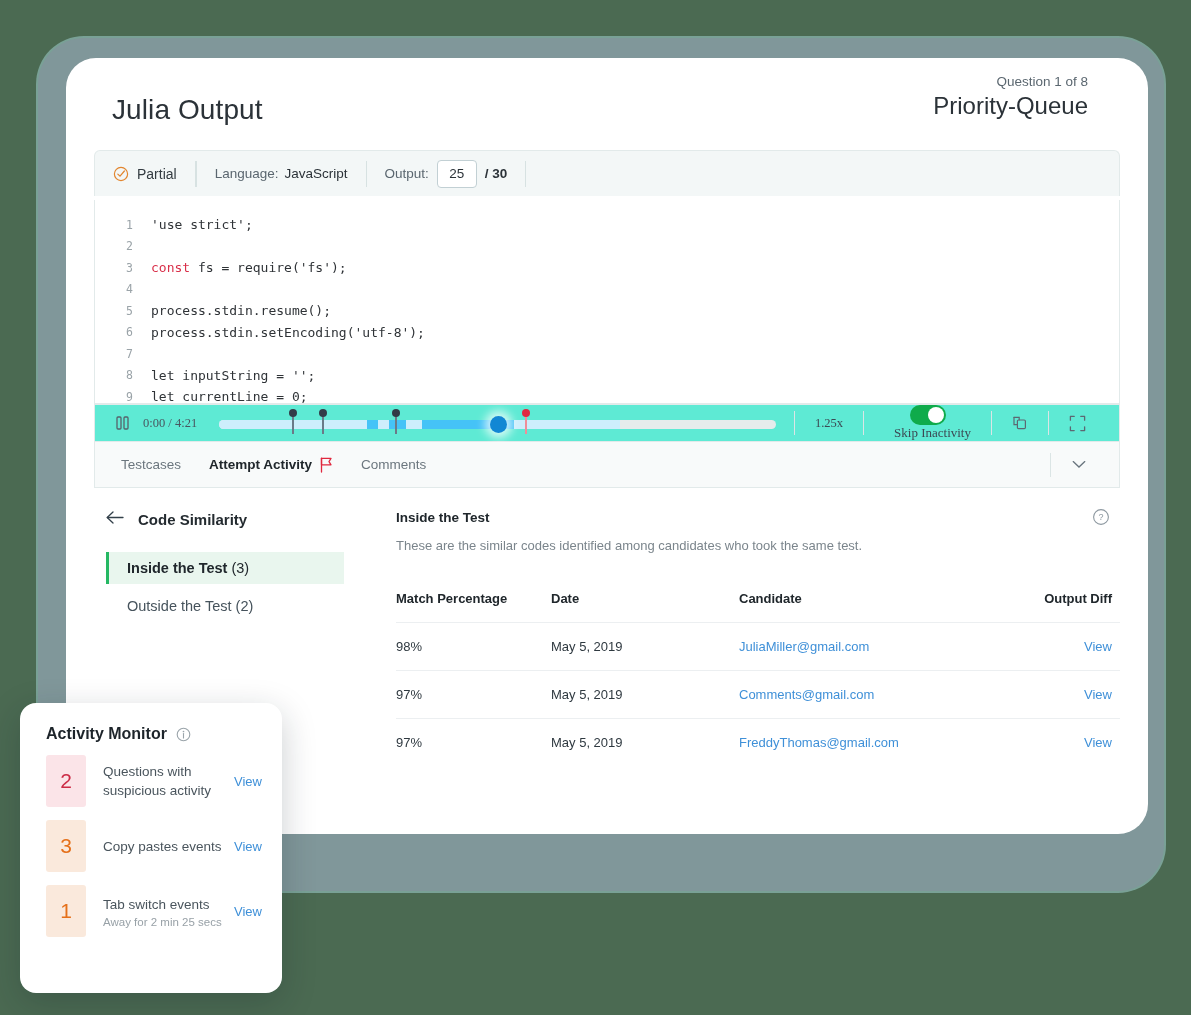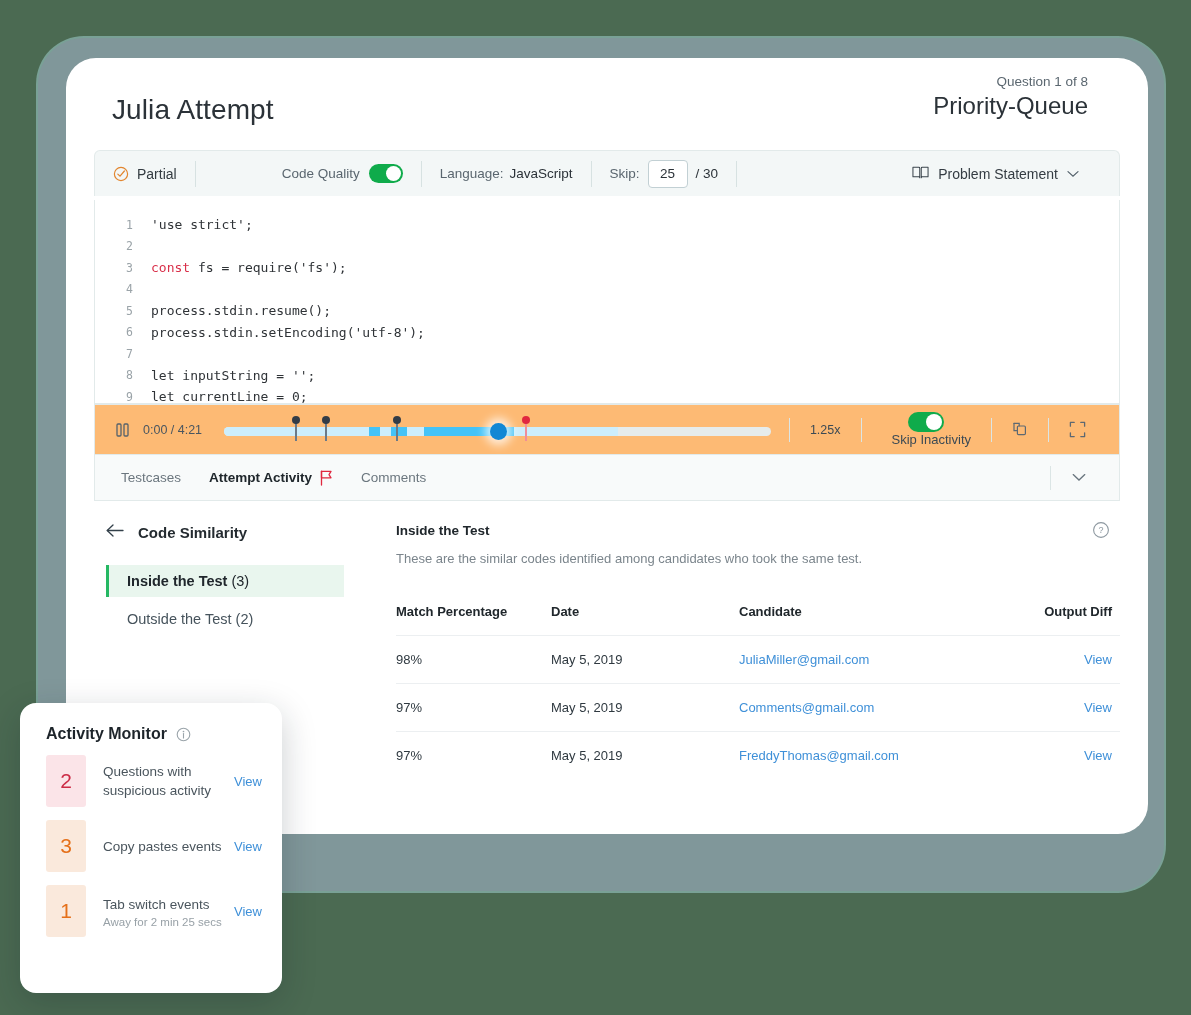--- a/index.html
+++ b/index.html
@@ -67,21 +67,21 @@
   .toggle::after {
     content: ""; position: absolute; right: 2px; top: 2px;
     width: 15px; height: 15px; border-radius: 50%; background: #fff;
   }
   .lang-val { color: #2b3238; margin-left: 6px; }
   .score-box {
     width: 40px; height: 28px; border: 1px solid #c2d0d4; border-radius: 4px;
     background: #fff; text-align: center; line-height: 26px;
     font-size: 13.5px; color: #2b3238; margin: 0 8px;
   }
-  .score-total { color: #2b3238; }
+  .score-total { color: #2b3238; font-weight: bold; }
   .ps-cell { margin-left: auto; padding-right: 40px; }
   .ps-text { color: #343c43; font-size: 14px; margin: 0 9px 0 9px; }
 
   
   .editor {
     margin: 0 28px;
     background: #fff;
     border: 1px solid #e2eaea;
     border-top: none;
     height: 204px;
@@ -97,25 +97,26 @@
   }
   .lc {
     font-family: "DejaVu Sans Mono", monospace;
     font-size: 13px; color: #2f3337; white-space: pre;
   }
   .kw { color: #d9304a; }
 
   
   .playbar {
     margin: 0 28px;
-    height: 51px;
-    background: #fdba74;
+    height: 38px;
+    background: #5eead4;
     border: 1px solid #e2eaea;
     display: flex; align-items: center;
     padding: 0 14px;
+    font-family: Liberation Serif, serif;
   }
   .pb-btn { display: flex; align-items: center; justify-content: center; width: 26px; }
   .timecode { font-size: 12.5px; color: #495660; margin-left: 8px; white-space: nowrap; }
   .track-wrap { flex: 1; position: relative; height: 30px; margin: 0 18px 0 22px; }
   .track {
     position: absolute; left: 0; right: 0; top: 12px; height: 9px;
     background: #e6ecec; border-radius: 5px; overflow: hidden;
   }
   .buffered { position: absolute; left: 0; top: 0; bottom: 0; background: #cdeefc; }
   .seg { position: absolute; top: 0; bottom: 0; background: #45c3f7; }
@@ -229,72 +230,54 @@
 </style>
 </head>
 <body>
 
 <div id="stage">
   <div class="bezel"></div>
 
   <div class="app-window">
 
     <div class="app-header">
-      <div class="cand-name">Julia Attempt</div>
+      <div class="cand-name">Julia Output</div>
       <div class="q-meta">
         <div class="q-count">Question 1 of 8</div>
         <div class="q-title">Priority-Queue</div>
       </div>
     </div>
 
     <div class="toolbar">
       <div class="tb-cell">
         <span class="ico-partial">
           <svg width="16" height="16" viewBox="0 0 16 16">
             <circle cx="8" cy="8" r="6.6" fill="none" stroke="#e2862f" stroke-width="1.2"></circle>
             <path d="M4.8 8.1 L7 10.2 L11.4 5" fill="none" stroke="#e2862f" stroke-width="1.2" stroke-linecap="round"></path>
           </svg>
         </span>
         <span class="status-partial">Partial</span>
       </div>
       <div class="tb-sep"></div>
 
-      <div class="tb-cell" style="padding-left:86px">
-        <span class="tb-label">Code Quality</span>
-        <span class="toggle"></span>
-      </div>
       <div class="tb-sep"></div>
 
       <div class="tb-cell">
         <span class="tb-label">Language:</span>
         <span class="lang-val">JavaScript</span>
       </div>
       <div class="tb-sep"></div>
 
       <div class="tb-cell">
-        <span class="tb-label">Skip:</span>
+        <span class="tb-label">Output:</span>
         <span class="score-box">25</span>
         <span class="score-total">/ 30</span>
       </div>
       <div class="tb-sep"></div>
 
-      <div class="tb-cell ps-cell">
-        <span>
-          <svg width="17" height="15" viewBox="0 0 18 15">
-            <path d="M1 2h6.2c.6 0 1 .4 1 1v10c0-.6-.4-1-1-1H1z" fill="none" stroke="#3b454d" stroke-width="1.1" stroke-linejoin="round"></path>
-            <path d="M17 2h-6.2c-.6 0-1 .4-1 1v10c0-.6.4-1 1-1H17z" fill="none" stroke="#3b454d" stroke-width="1.1" stroke-linejoin="round"></path>
-          </svg>
-        </span>
-        <span class="ps-text">Problem Statement</span>
-        <span>
-          <svg width="12" height="8" viewBox="0 0 12 8">
-              <path d="M1 1.6 L6 6.2 L11 1.6" fill="none" stroke="#52606a" stroke-width="1.2" stroke-linecap="round"></path>
-            </svg>
-        </span>
-      </div>
     </div>
 
     <div class="editor">
       <div id="code-lines">
           <div class="code-line">
             <span class="ln">1</span>
             <span class="lc">'use strict';</span>
           </div>
           <div class="code-line">
             <span class="ln">2</span>

